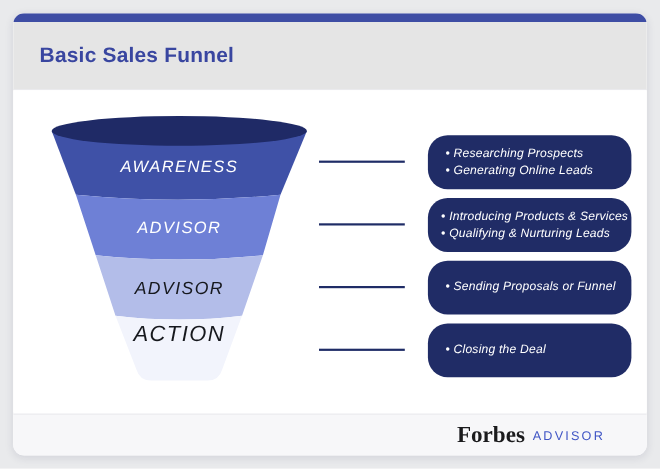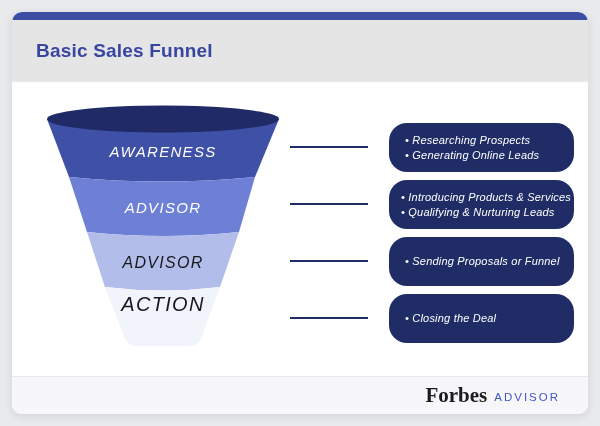--- a/index.html
+++ b/index.html
@@ -106,21 +106,21 @@
   .card-footer {
     position: absolute;
     left: 0; bottom: 0;
     width: 100%;
     height: 38px;
     background: #f7f7f9;
     border-top: 1px solid #eaeaee;
     display: flex;
     align-items: center;
     justify-content: flex-end;
-    padding-right: 28px;
+    padding-right: 38px;
   }
   .brand-forbes {
     font-family: "Liberation Serif", serif;
     font-weight: bold;
     font-size: 21px;
     color: #1b1b1d;
     margin-right: 7px;
   }
   .brand-advisor {
     font-size: 11.5px;

